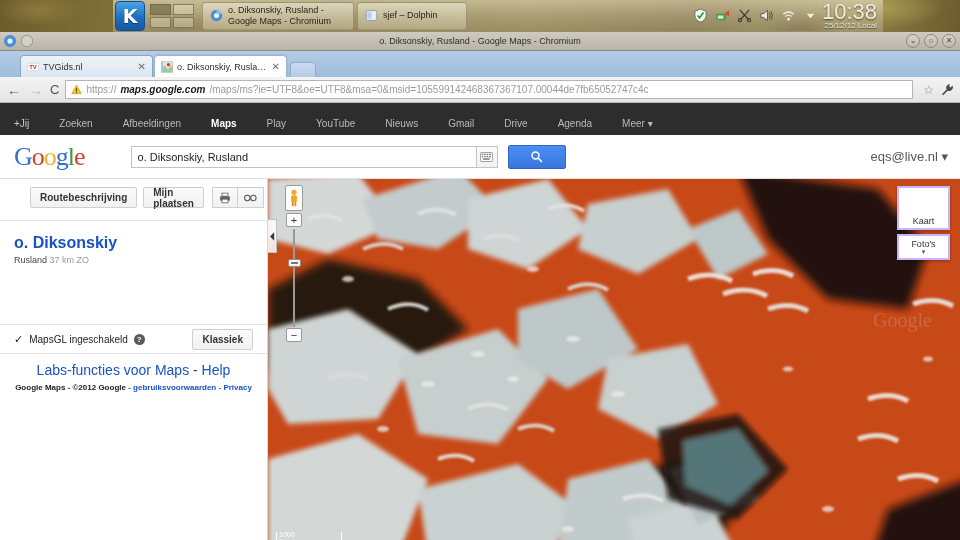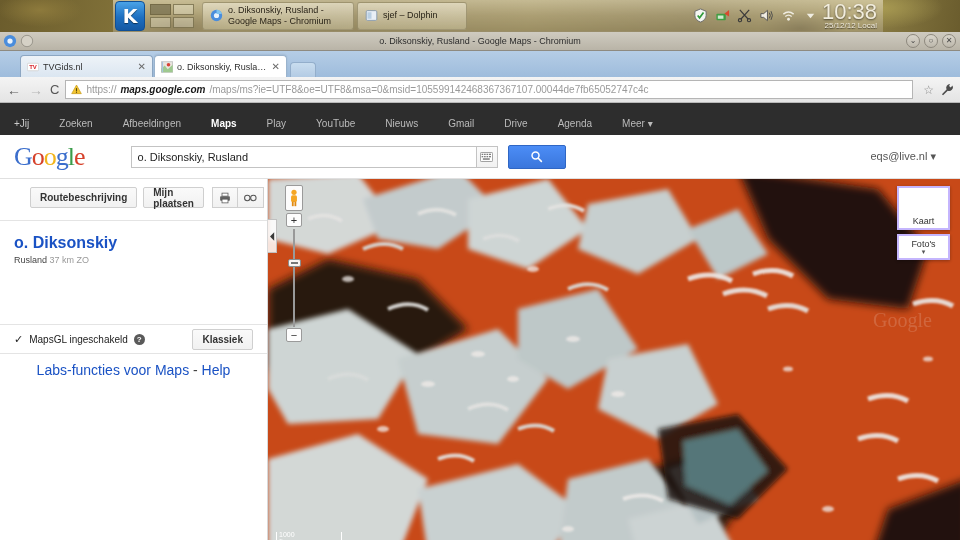--- a/index.html
+++ b/index.html
@@ -167,21 +167,21 @@
     width: 22px; height: 22px; border: 1px solid #c3c3c3;
     background: linear-gradient(180deg,#fbfbfb,#f1f1f1);
     display: flex; align-items: center; justify-content: center;
   }
   .sbtn {
     width: 58px; height: 24px; margin-left: 10px; border-radius: 2px;
     background: linear-gradient(180deg, #4c8df6 0%, #3a76dc 100%);
     border: 1px solid #2f66c4;
     display: flex; align-items: center; justify-content: center;
   }
-  .acct { position: absolute; right: 24px; font-size: 11px; color: #555; }
+  .acct { position: absolute; right: 12px; font-size: 13px; color: #555; }
 
   
   .main { position: relative; height: 377px; display: flex; background: #fff; }
 
   .sidebar { width: 268px; height: 377px; background: #fff; border-right: 1px solid #d8d8d8; position: relative; }
   .sb-actions { display: flex; align-items: center; padding: 8px 7px 8px 30px; gap: 6px; }
   .pill {
     height: 21px; padding: 0 9px; border: 1px solid #cfcfcf; border-radius: 2px;
     background: linear-gradient(180deg,#fafafa,#f1f1f1);
     display: flex; align-items: center; font-size: 10px; color: #333; font-weight: bold;
@@ -514,20 +514,27 @@
           <span class="gl-label">MapsGL ingeschakeld</span>
           <span class="qmark">?</span>
           <div class="pill klass">Klassiek</div>
         </div>
 
         <div class="sb-foot">
           <div class="line1">
             <a>Labs-functies voor Maps</a>
             <span class="sep">-</span>
             <a>Help</a>
+          </div>
+          <div class="line2">
+            <span>Google Maps - ©2012 Google</span>
+            <span class="sep">-</span>
+            <a>gebruiksvoorwaarden</a>
+            <span class="sep">-</span>
+            <a>Privacy</a>
           </div>
         </div>
       </div>
 
       <div class="map">
 
         <svg class="map-img" viewBox="0 0 692 377" preserveAspectRatio="none">
           <defs>
             <filter id="blur3">
                 <feGaussianBlur stdDeviation="2.4"></feGaussianBlur>

